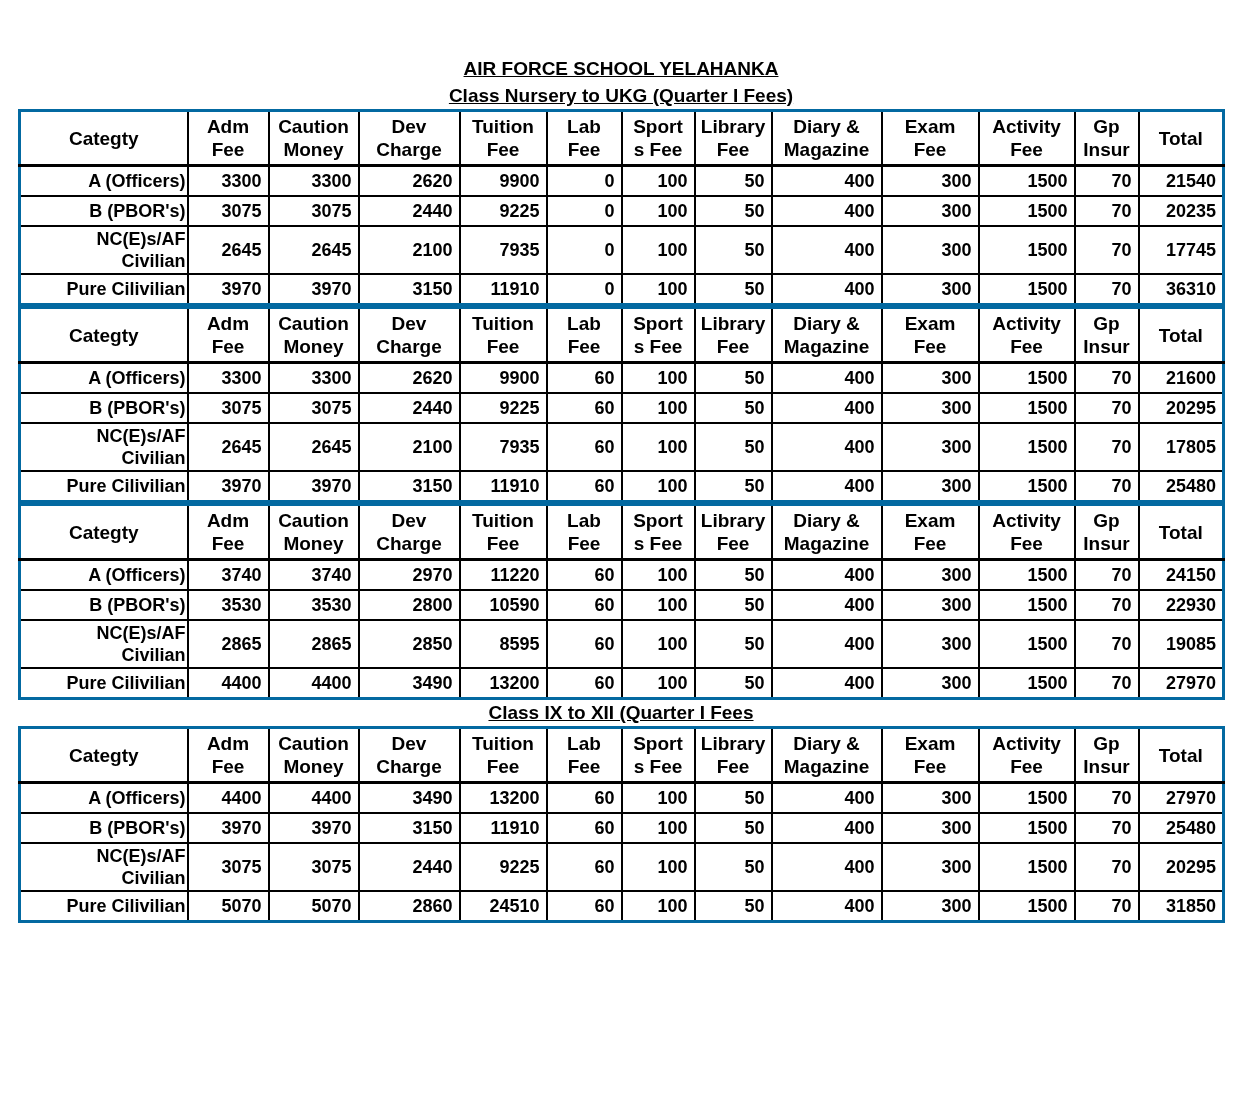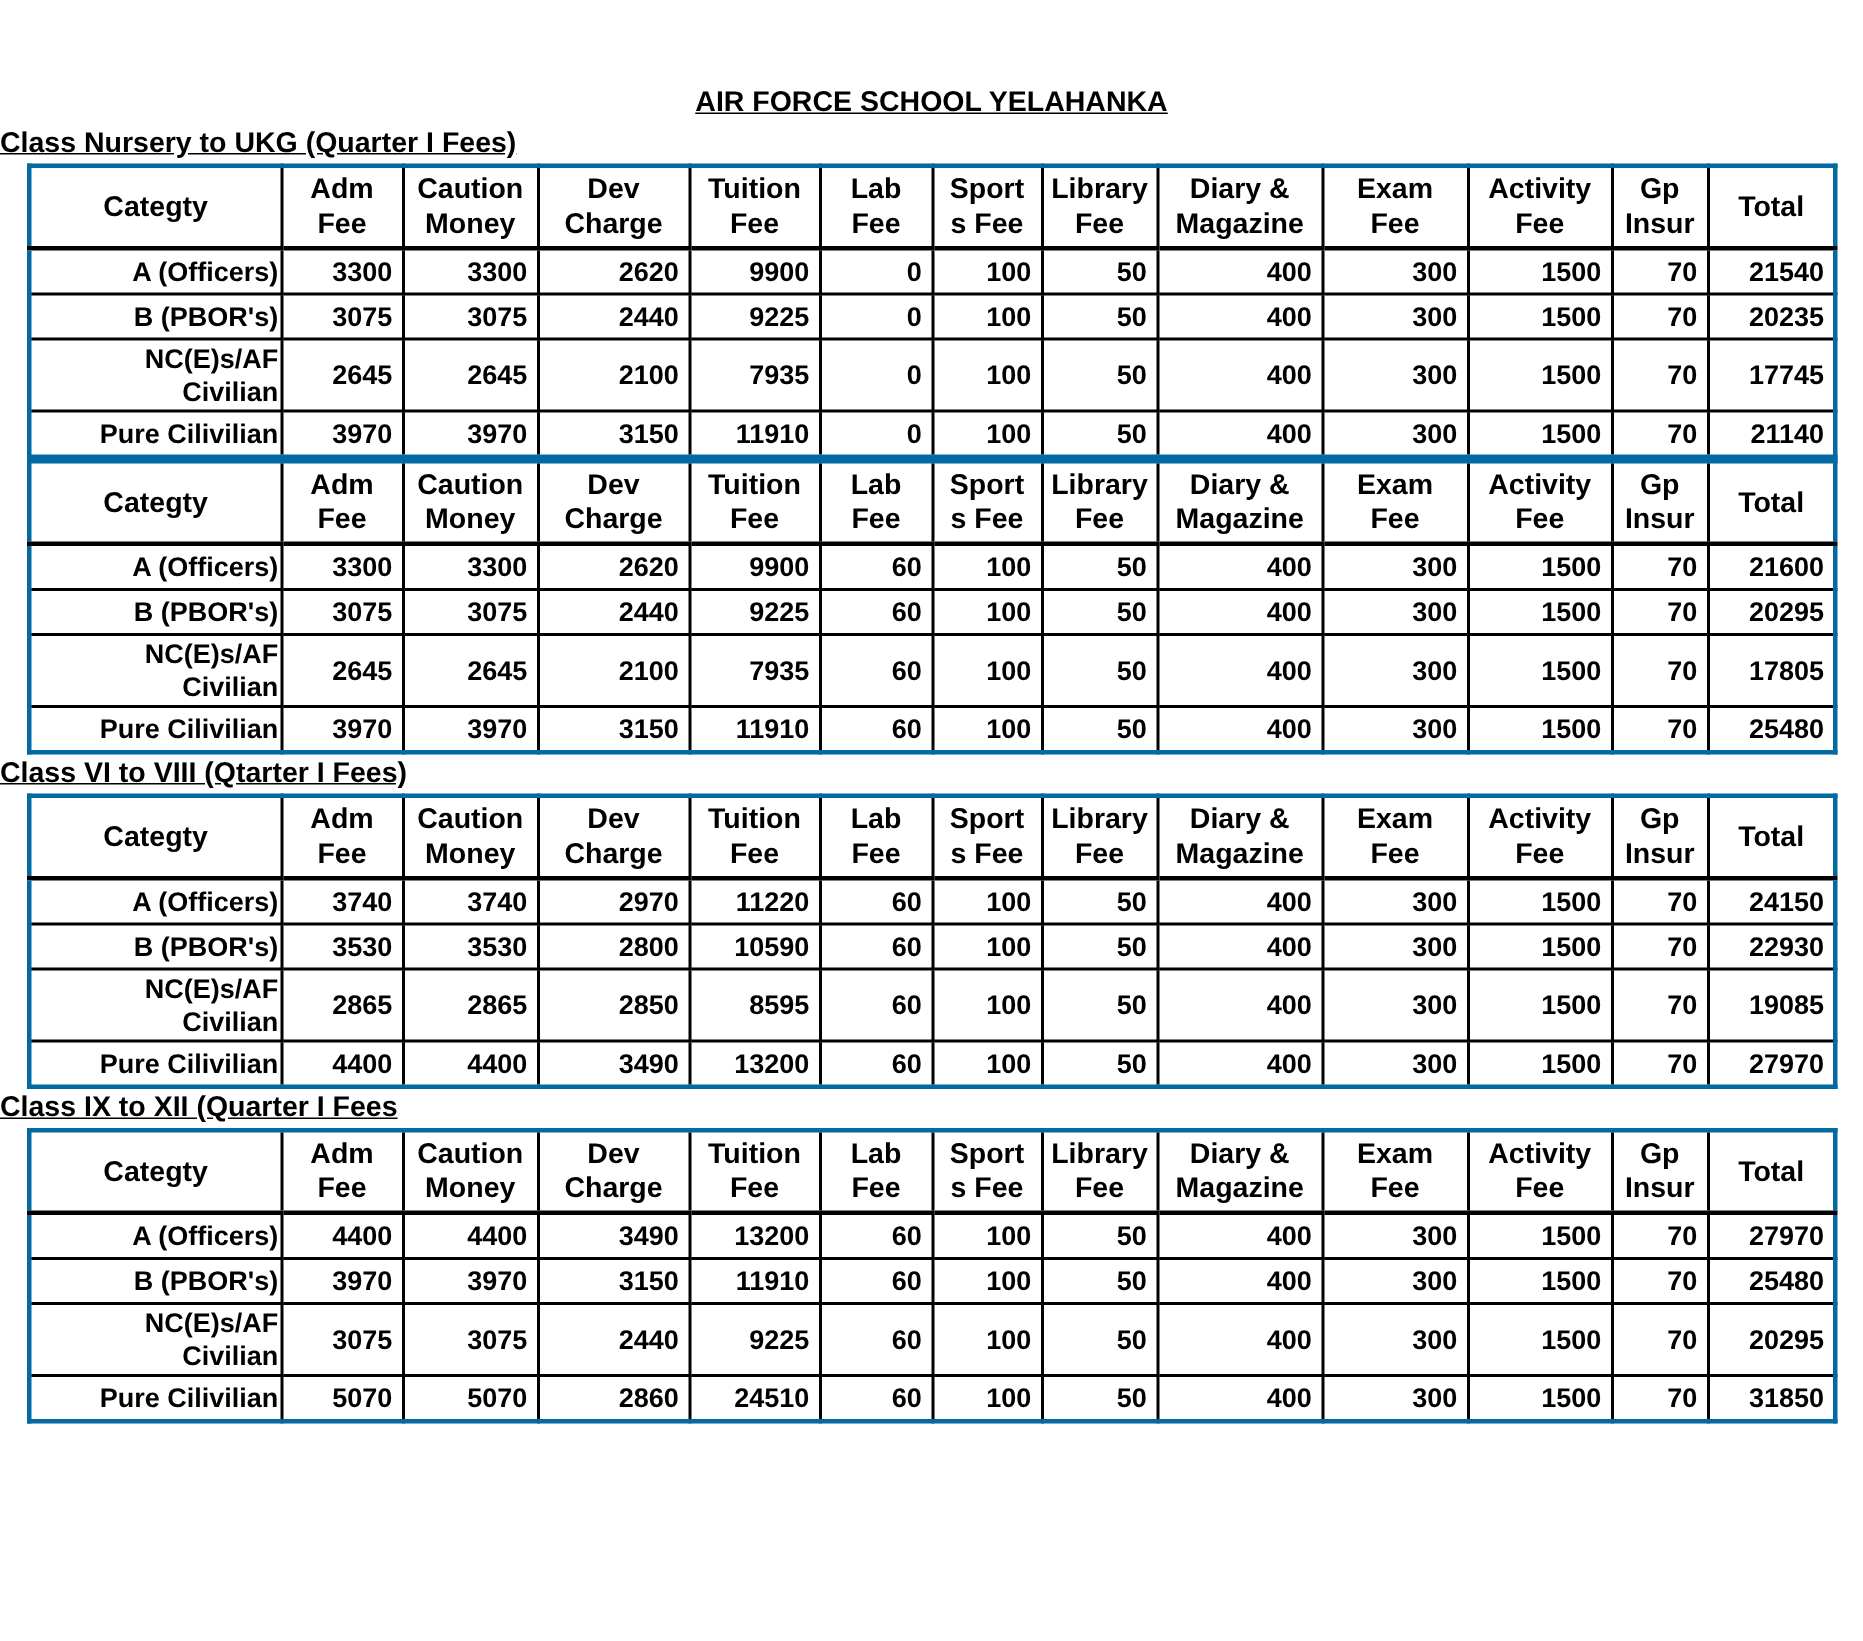--- a/index.html
+++ b/index.html
@@ -21,21 +21,21 @@
   .heading-block {
     text-align: center;
   }
   .doc-title {
     font-size: 19px;
     line-height: 26px;
     text-decoration: underline;
     margin: 0 0 4px 0;
   }
   .section-title {
-    text-align: left;
+    text-align: center;
     font-size: 19px;
     line-height: 20px;
     text-decoration: underline;
     margin: 3px 0 3px 0;
   }
   .table-wrap {
     margin: 0 18px;
   }
   table.fee-table {
     width: 1204px;
@@ -183,21 +183,21 @@
             <td class="num">3970</td>
             <td class="num">3150</td>
             <td class="num">11910</td>
             <td class="num">0</td>
             <td class="num">100</td>
             <td class="num">50</td>
             <td class="num">400</td>
             <td class="num">300</td>
             <td class="num">1500</td>
             <td class="num">70</td>
-            <td class="num">21140</td>
+            <td class="num">36310</td>
           </tr>
         </tbody>
       </table>
   </div>
 
   <div class="table-wrap">
     <table class="fee-table">
         <colgroup>
           <col style="width: 168px;">
           <col style="width: 81px;">
@@ -300,21 +300,20 @@
             <td class="num">400</td>
             <td class="num">300</td>
             <td class="num">1500</td>
             <td class="num">70</td>
             <td class="num">25480</td>
           </tr>
         </tbody>
       </table>
   </div>
 
-  <div class="section-title">Class VI to VIII (Qtarter I Fees)</div>
   <div class="table-wrap">
     <table class="fee-table">
         <colgroup>
           <col style="width: 168px;">
           <col style="width: 81px;">
           <col style="width: 90px;">
           <col style="width: 101px;">
           <col style="width: 87px;">
           <col style="width: 75px;">
           <col style="width: 73px;">

